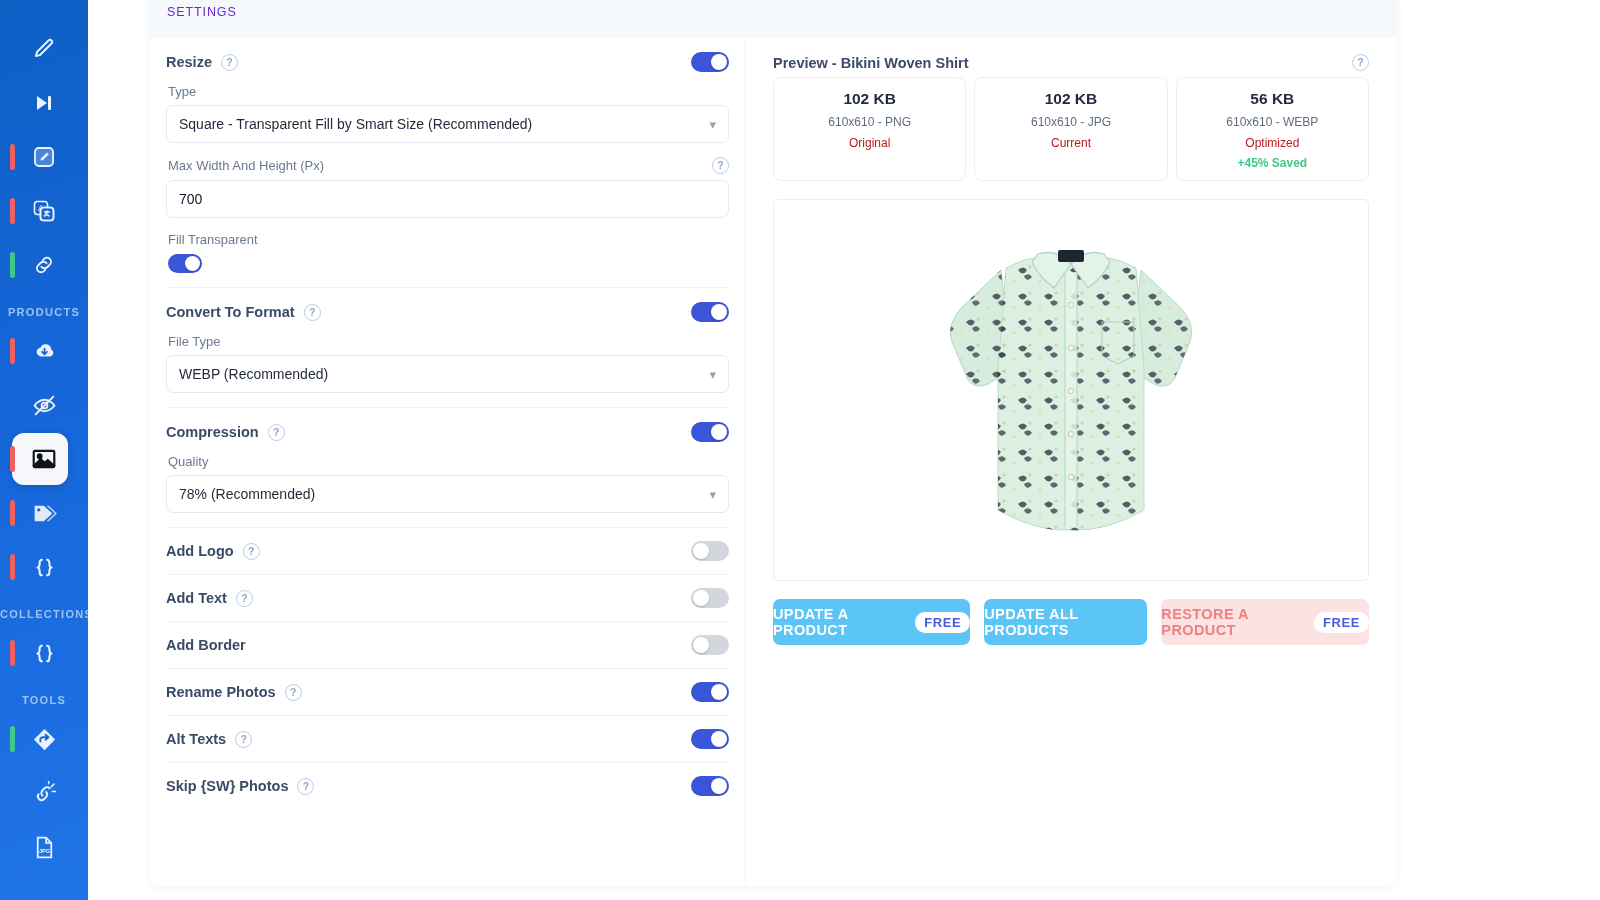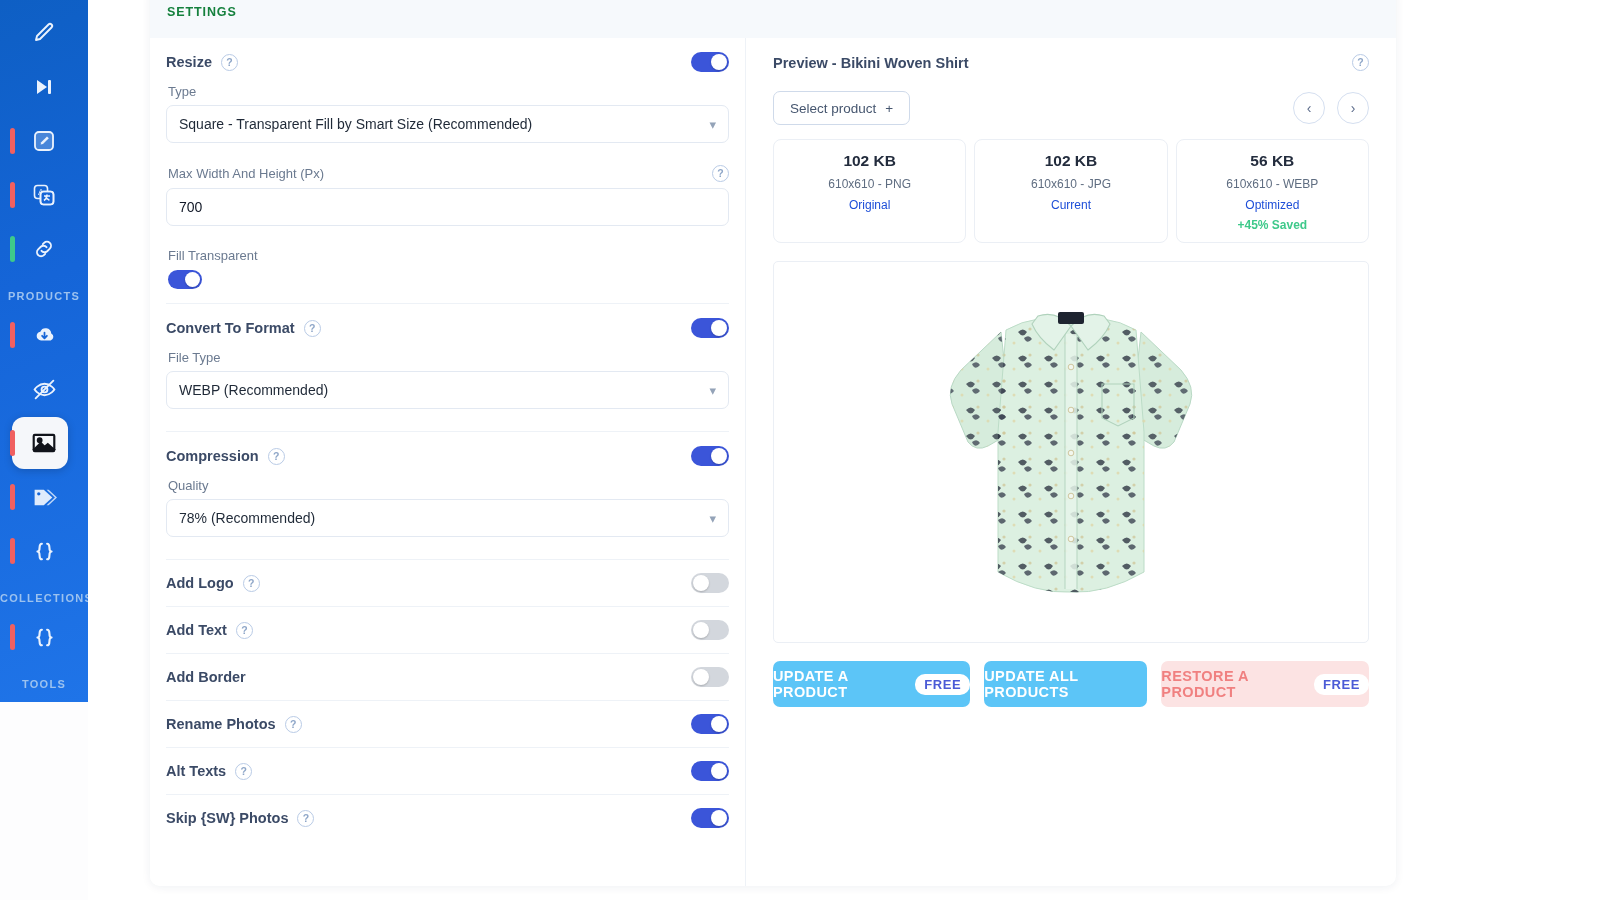--- a/index.html
+++ b/index.html
@@ -6,24 +6,24 @@
   html, body {
     width: 1600px; height: 900px;
     background: #ffffff;
     font-family: "Liberation Sans", sans-serif;
     overflow: hidden;
   }
   .root { position: relative; width: 1600px; height: 900px; display: flex; background:#fdfdfe; }
 
   
   .sidebar {
-    width: 88px; height: 702px; flex: 0 0 88px;
+    width: 88px; height: 900px; flex: 0 0 88px;
     background: linear-gradient(160deg, #0e5fc4 0%, #1565d8 40%, #1f74e8 100%);
     position: relative; overflow: hidden;
-    padding-top: 6px;
+    padding-top: 22px;
   }
   .nav-item {
     position: relative;
     height: 54px;
     display: flex; align-items: center; justify-content: center;
   }
   .nav-item .bar {
     position: absolute; left: 10px; top: 50%; transform: translateY(-50%);
     width: 5px; height: 26px; border-radius: 3px;
   }
@@ -55,22 +55,22 @@
     border-radius: 10px;
     box-shadow: 0 1px 10px rgba(20,40,90,.07);
     overflow: hidden;
   }
   .card-head {
     height: 52px; background: #f6f9fc;
     display: flex; align-items: center;
     padding-left: 17px;
   }
   .card-head .ttl {
-    font-size: 12.5px; font-weight: 700; letter-spacing: .9px;
-    color: #15803d;
+    font-size: 12.5px; font-weight: 400; letter-spacing: .9px;
+    color: #6d28d9;
   }
   .card-body { display: flex; height: calc(100% - 52px); }
 
   
   .settings-col {
     width: 596px; flex: 0 0 596px;
     background: #ffffff;
     border-right: 1px solid #eef2f7;
     padding: 0 16px 0 16px;
     overflow: hidden;
@@ -108,21 +108,21 @@
 
   .field-label {
     font-size: 13px; color: #6b7a90; margin: 2px 0 6px 2px;
     display: flex; align-items: center; justify-content: space-between;
   }
   .control {
     width: 100%; height: 38px;
     border: 1px solid #e3e9f2; border-radius: 7px;
     background: #ffffff;
     display: flex; align-items: center; justify-content: space-between;
-    padding: 0 12px; margin-bottom: 22px;
+    padding: 0 12px; margin-bottom: 14px;
     font-size: 14px; color: #1f2937;
   }
   .control .chev { color: #94a3b8; font-size: 13px; }
   .control.input { color: #111827; }
   .sub-toggle-wrap { margin: 2px 0 14px 2px; }
   .sub-toggle-wrap .cap { font-size: 13px; color: #6b7a90; margin-bottom: 7px; }
 
   
   .preview-col { flex: 1; padding: 0 27px 0 27px; position: relative; }
   .pv-head {
@@ -149,21 +149,21 @@
   }
   .stats { display: flex; gap: 8px; }
   .stat {
     flex: 1; min-height: 96px;
     border: 1px solid #ebeff5; border-radius: 8px;
     background: #fff; padding: 12px 6px 10px 6px;
     text-align: center;
   }
   .stat .size { font-size: 15.5px; font-weight: 700; color: #232c3d; }
   .stat .dims { font-size: 12px; color: #5f6d81; margin-top: 7px; }
-  .stat .kind { font-size: 12px; color: #1d4ed8; margin-top: 7px; }
+  .stat .kind { font-size: 12px; color: #b91c1c; margin-top: 7px; }
   .stat .saved { font-size: 12px; font-weight: 700; color: #3ec98a; margin-top: 6px; }
 
   .img-box {
     margin-top: 18px; height: 382px;
     border: 1px solid #ebeff5; border-radius: 5px;
     background: #fff; display: flex; align-items: center; justify-content: center;
     overflow: hidden;
   }
   .img-box svg { display:block; }
 
@@ -458,30 +458,20 @@
 
         </div>
 
         <div class="preview-col">
 
           <div class="pv-head">
             <div class="pv-title">Preview - Bikini Woven Shirt</div>
             <span class="qmark">?</span>
           </div>
 
-          <div class="pv-tools">
-            <div class="select-product">
-              <span>Select product</span>
-              <span>+</span>
-            </div>
-            <div class="arrows">
-              <div class="circ-btn">‹</div>
-              <div class="circ-btn">›</div>
-            </div>
-          </div>
 
           <div class="stats" id="stats">
               <div class="stat">
                 <div class="size">102 KB</div>
                 <div class="dims">610x610 - PNG</div>
                 <div class="kind">Original</div>
               </div>
               <div class="stat">
                 <div class="size">102 KB</div>
                 <div class="dims">610x610 - JPG</div>

